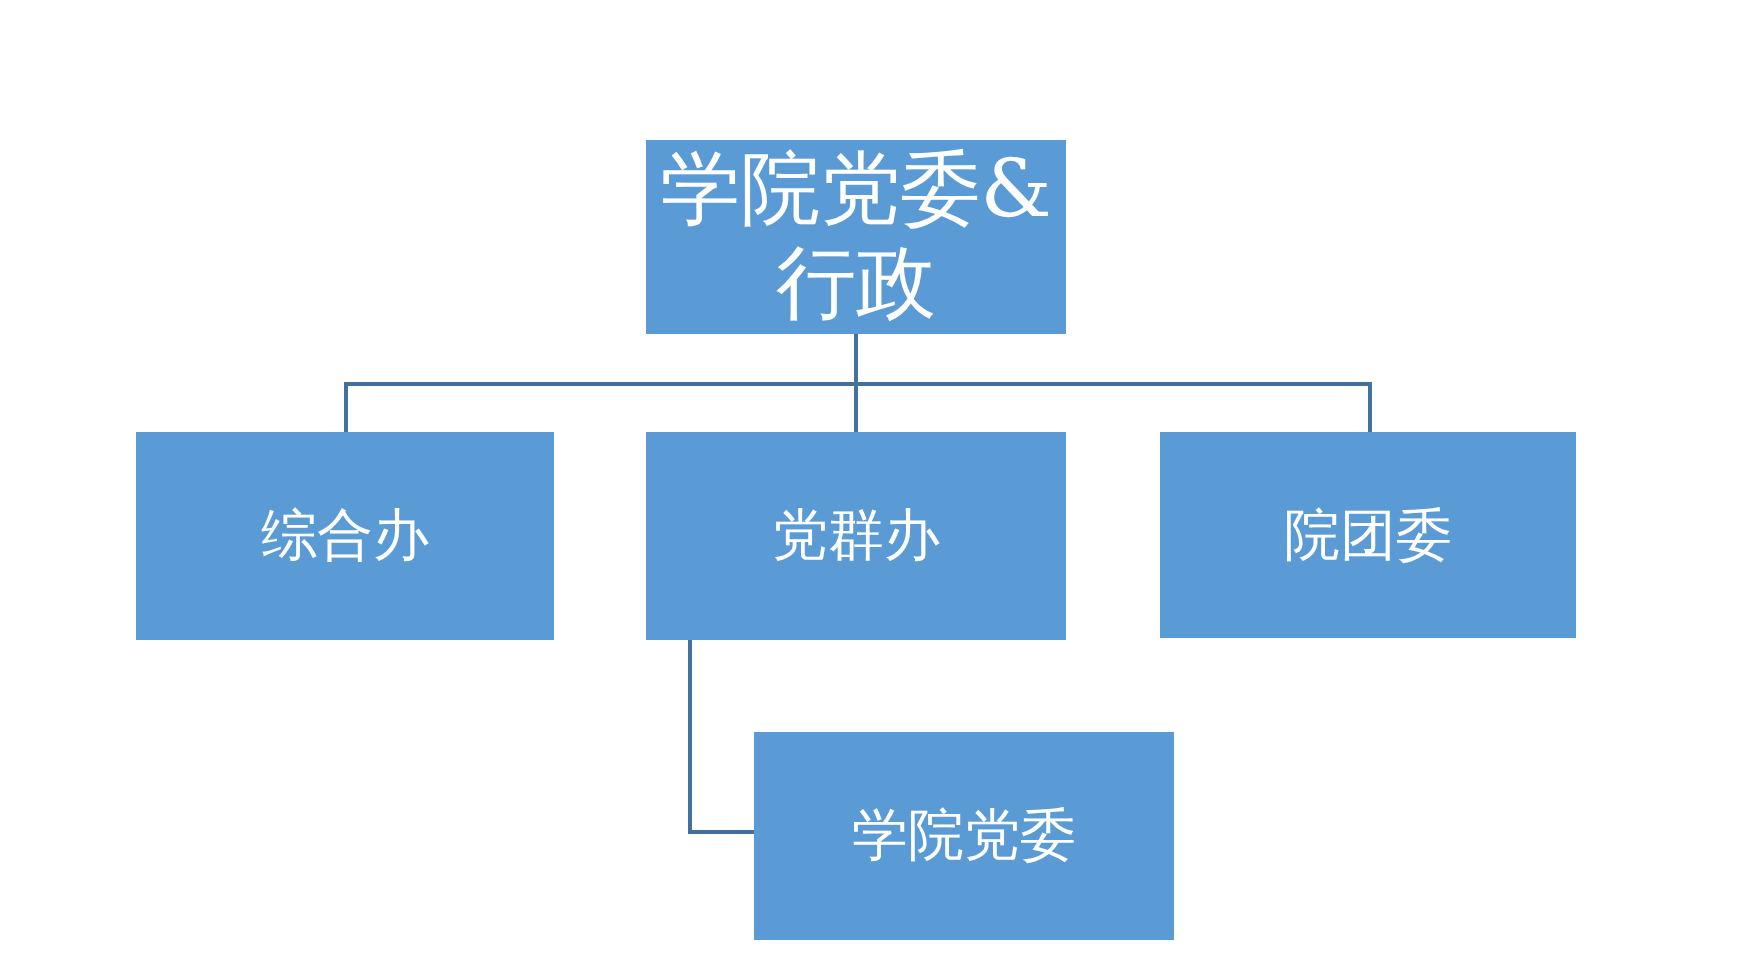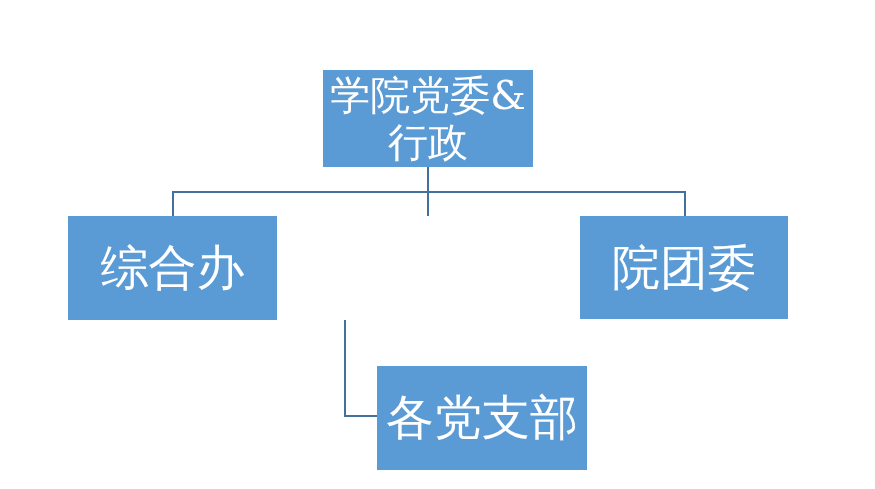--- a/index.html
+++ b/index.html
@@ -18,21 +18,21 @@
     margin-top: 28px;
   }
   .node {
     position: absolute;
     background: #5b9bd5;
     color: #ffffff;
     display: flex;
     align-items: center;
     justify-content: center;
     text-align: center;
-    font-size: 48px;
+    font-size: 28px;
     line-height: 1.12;
     white-space: pre-line;
     user-select: none;
   }
   .node-root {
     left: 323px; top: 42px; width: 210px; height: 97px;
     font-size: 40px;
     line-height: 1.17;
   }
   .node-child1 { left: 68px;  top: 188px; width: 209px; height: 104px; }
@@ -67,22 +67,25 @@
 
   <div class="node node-root">
     <span>学院党委&amp;
 行政</span>
   </div>
 
   <div class="node node-child1">
     <span>综合办</span>
   </div>
 
+  <div class="node node-child2">
+    <span>党群办</span>
+  </div>
 
   <div class="node node-child3">
     <span>院团委</span>
   </div>
 
   <div class="node node-grandchild">
-    <span>各党支部</span>
+    <span>学院党委</span>
   </div>
 
 </div>
 
 </body></html>

